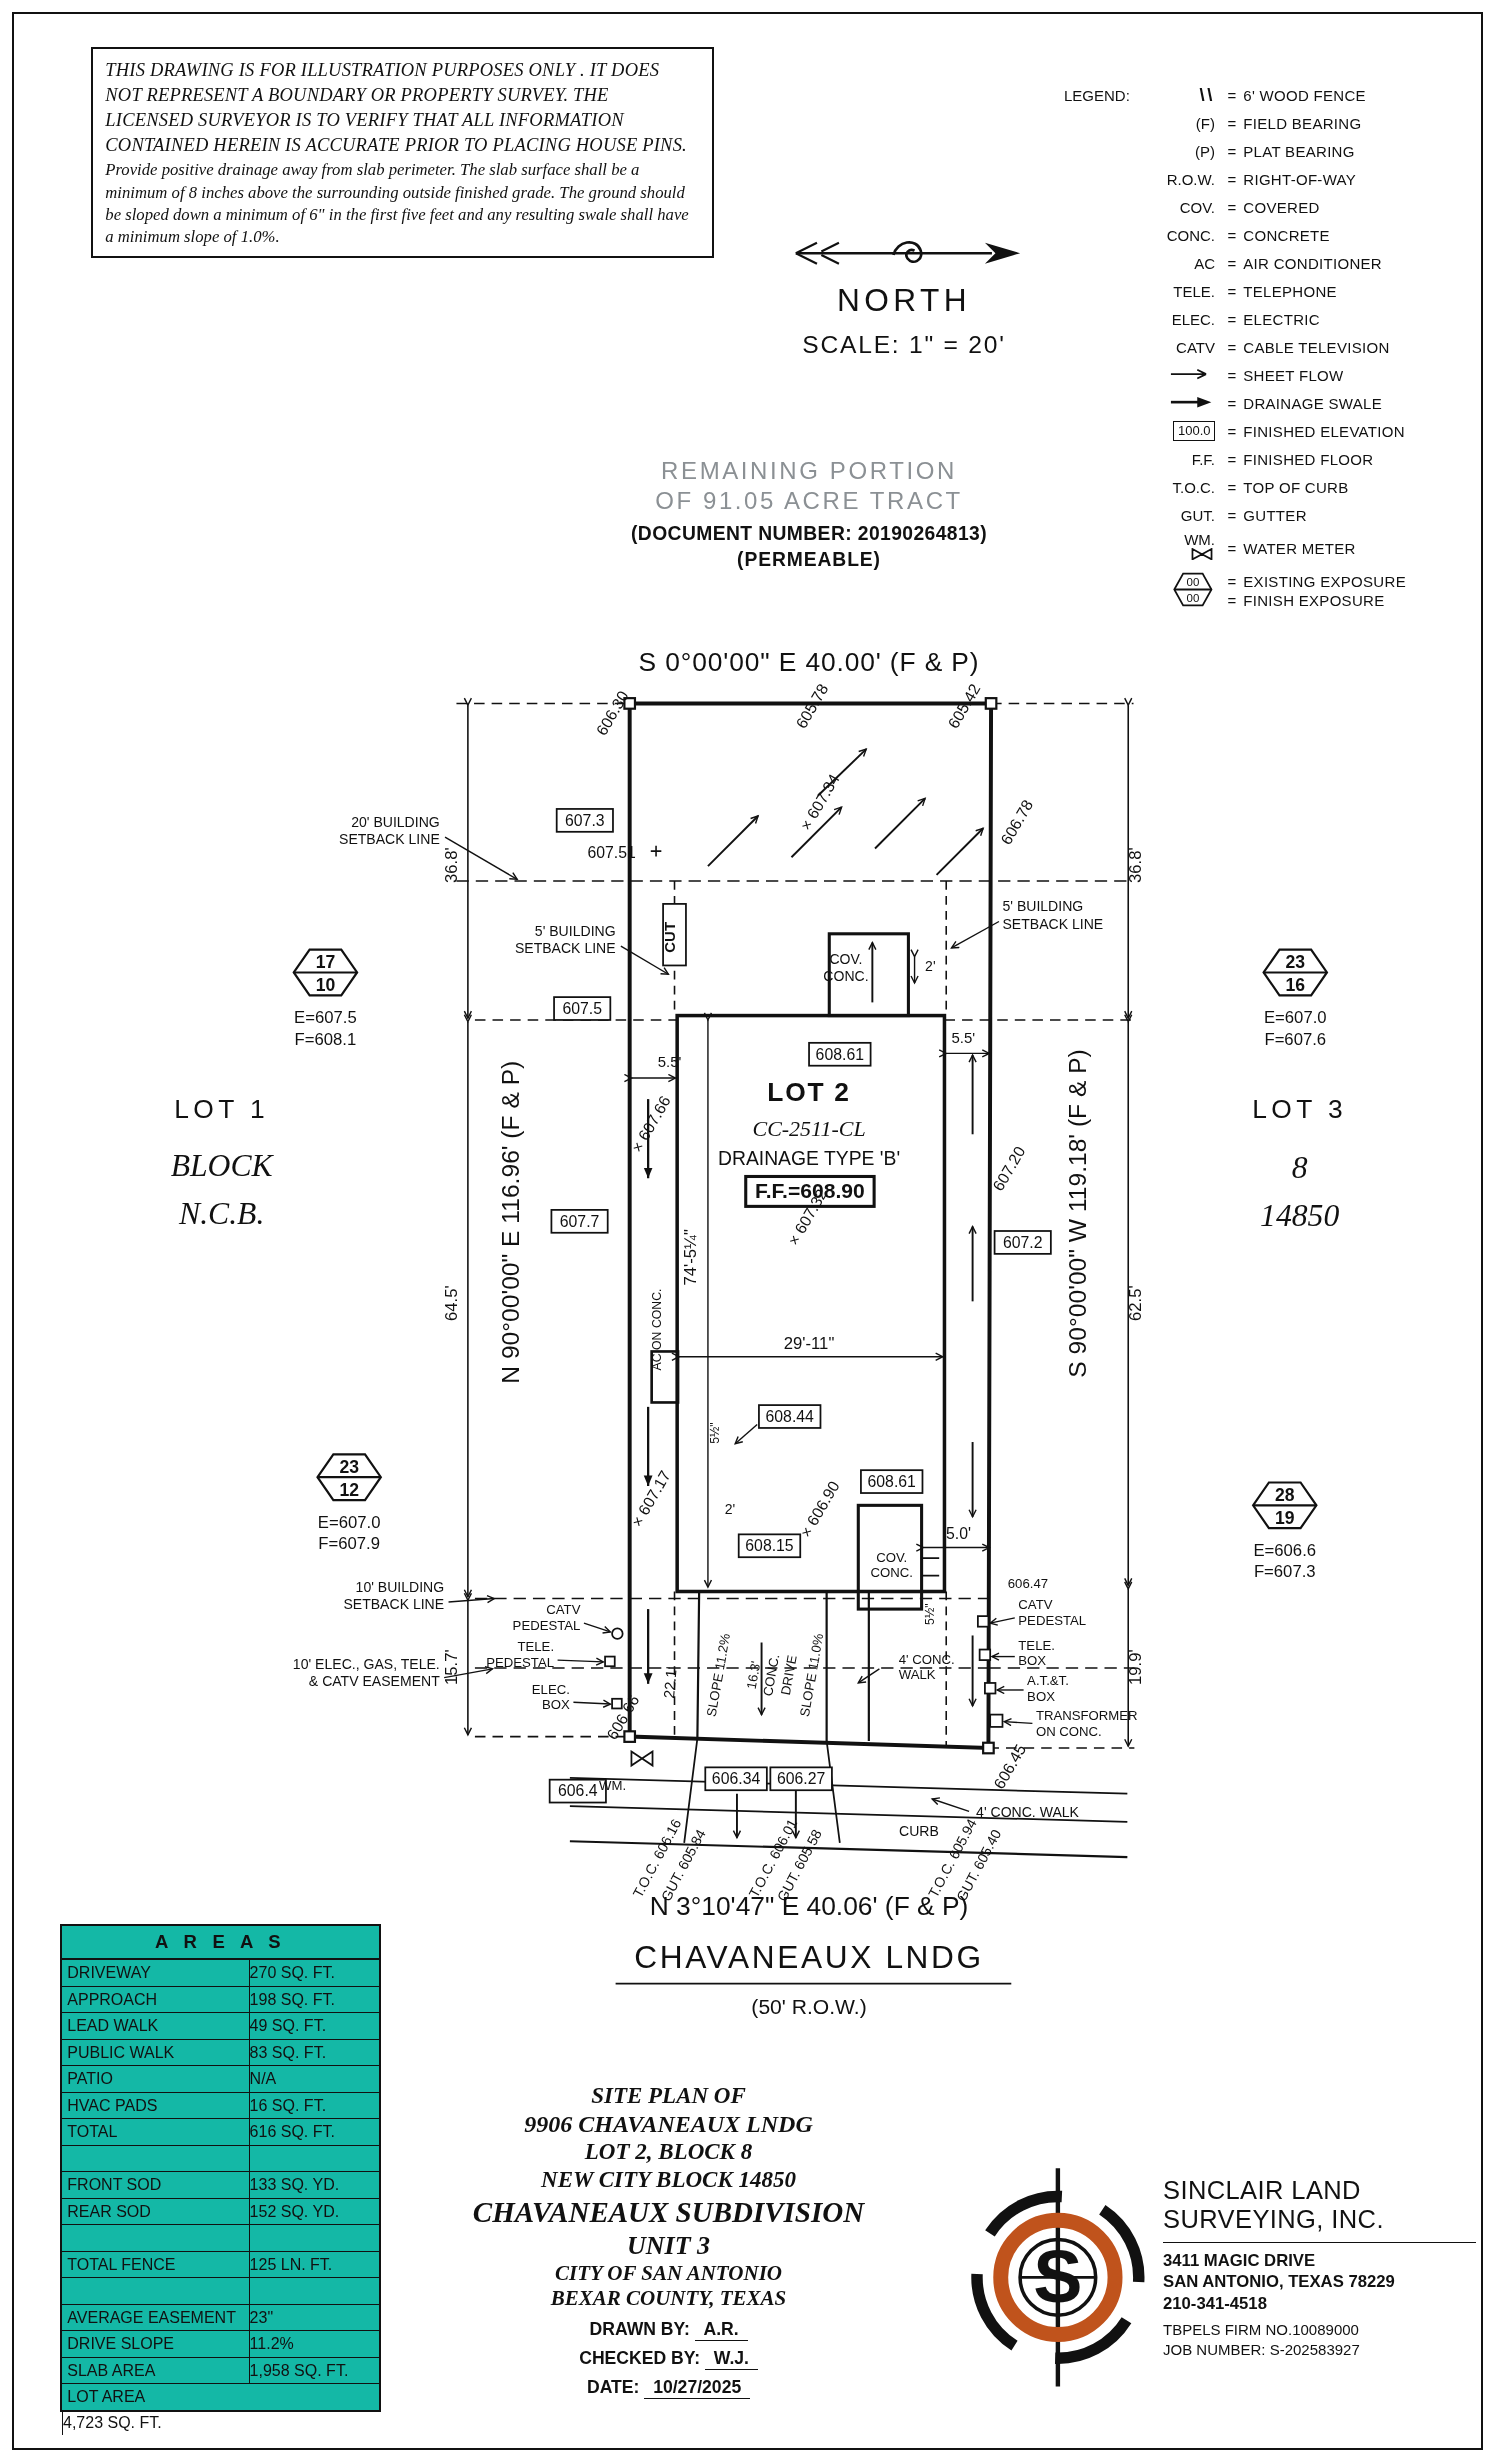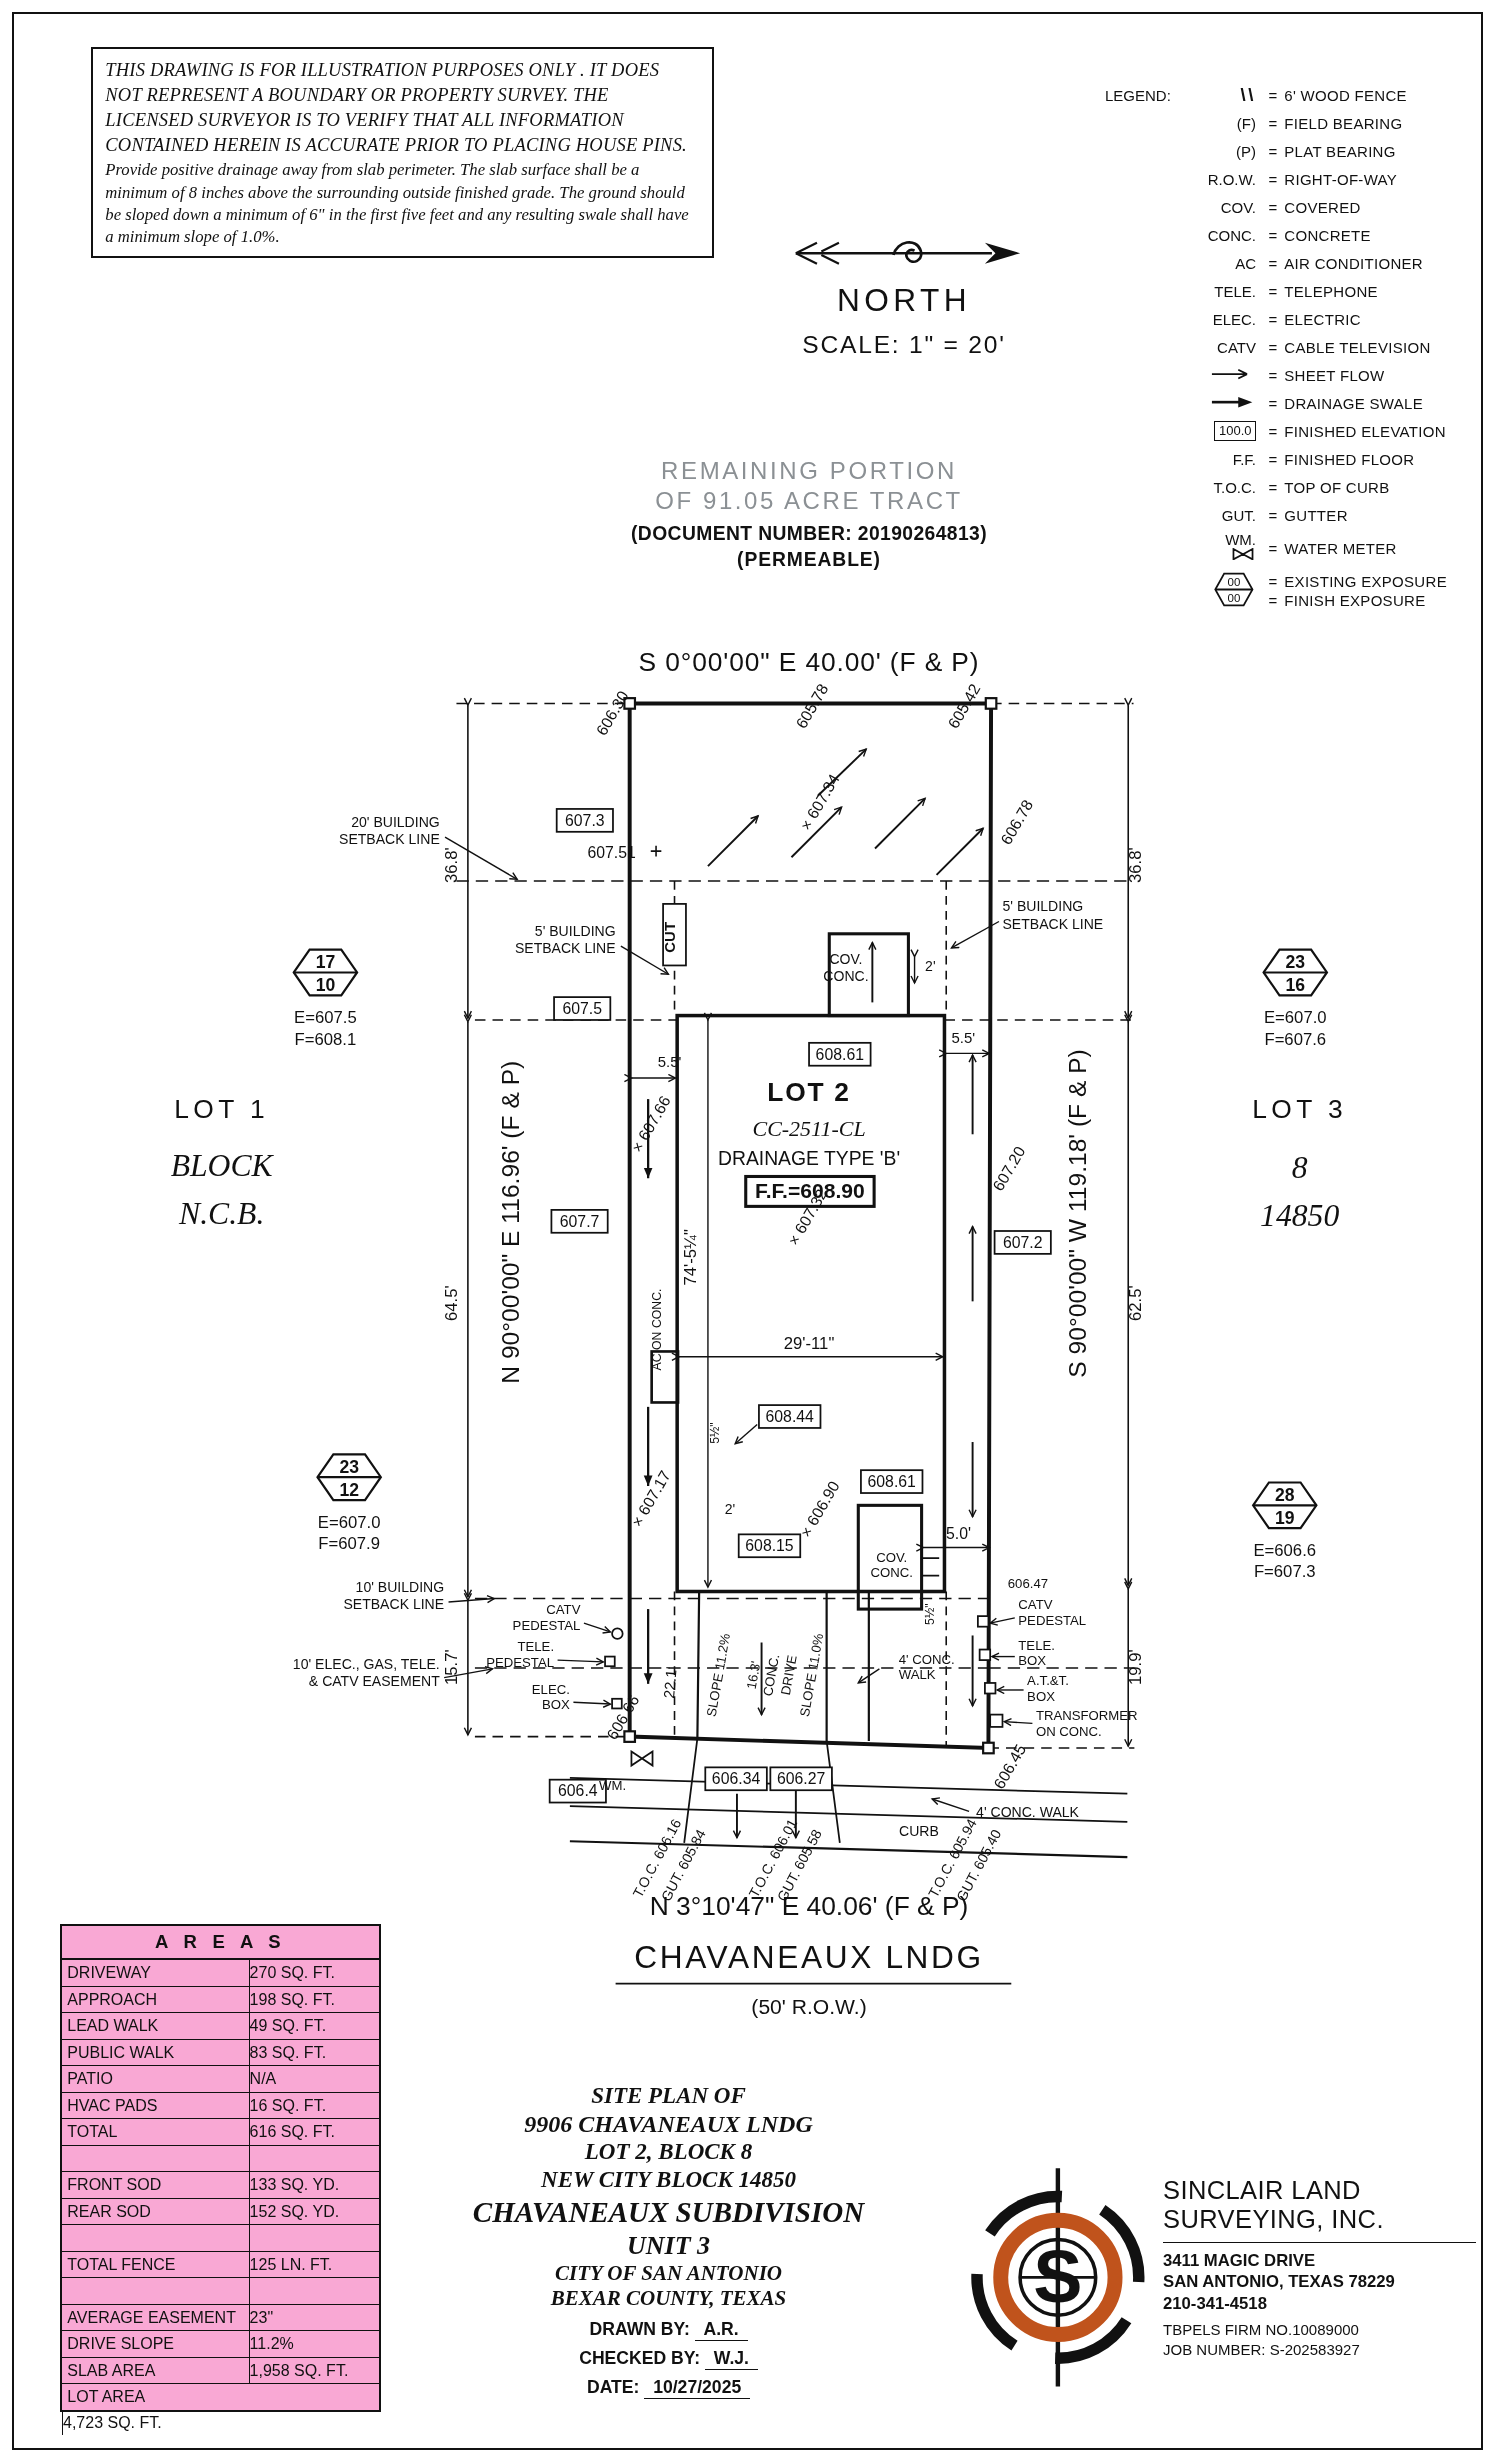--- a/index.html
+++ b/index.html
@@ -7,31 +7,31 @@
   .frame{position:absolute;left:12.3px;top:12.3px;width:1467px;height:2434px;border:2.2px solid #111;}
   svg text{font-family:"Liberation Sans",sans-serif;fill:#111;}
   svg text.ts{font-family:"Liberation Serif",serif;font-style:italic;}
   .disclaimer{position:absolute;left:73px;top:47px;width:594px;border:2.2px solid #111;padding:8.8px 12.3px;font-family:"Liberation Serif",serif;font-style:italic;margin-left:18px;}
   .disc-caps{font-size:18.5px;line-height:1.35;letter-spacing:0.2px;}
   .disc-note{font-size:16.7px;line-height:1.32;margin-top:1.8px;}
   .tract{position:absolute;left:545px;top:456px;width:528px;text-align:center;}
   .tract-gray{color:#8b9094;font-size:24px;letter-spacing:2.6px;line-height:1.25;}
   .tract-doc{font-size:19.3px;font-weight:bold;margin-top:7px;letter-spacing:0.4px;}
   .tract-perm{font-size:19.3px;font-weight:bold;margin-top:3.5px;letter-spacing:0.9px;}
-  .legend{position:absolute;left:1105px;top:81px;width:369px;font-size:15px;}
+  .legend{position:absolute;left:1064px;top:81px;width:369px;font-size:15px;}
   .lg-row{display:flex;align-items:center;min-height:28px;}
   .lg-title{width:67px;font-size:15px;}
   .lg-sym{width:84px;text-align:right;padding-right:5.3px;}
   .lg-eq{width:23px;text-align:center;}
   .lg-lab{flex:1;letter-spacing:0.3px;}
   .fence-sym{font-size:18.5px;letter-spacing:2.6px;font-weight:bold;}
   .lg-box{border:1.8px solid #111;padding:0 3.5px;font-size:13px;display:inline-block;line-height:17.6px;}
   .lg-wm-sym div{line-height:12.3px;}
   .lg-two div{line-height:19.3px;}
-  .areas{position:absolute;left:60px;top:1924px;width:317px;border:2.6px solid #111;background:#f9a8d4;}
+  .areas{position:absolute;left:60px;top:1924px;width:317px;border:2.6px solid #111;background:#14b8a6;}
   .areas-title{height:32px;line-height:32px;text-align:center;font-weight:bold;font-size:18.5px;letter-spacing:5.3px;border-bottom:2.2px solid #111;}
   .arow{display:flex;height:25.5px;line-height:25.5px;border-bottom:1.3px solid #111;font-size:16px;}
   .arow:last-child{border-bottom:none;flex-direction:column;}
   .alab{flex:1;padding-left:5.3px;white-space:nowrap;}
   .aval{width:125px;text-align:left;padding-right:4.4px;border-left:1.3px solid #111;white-space:nowrap;}
   .titleblock{position:absolute;left:440px;top:2082px;width:457px;text-align:center;font-family:"Liberation Serif",serif;font-style:italic;font-weight:bold;}
   .tb1{font-size:23px;line-height:1.2;}
   .tb2{font-size:24px;line-height:1.2;}
   .tb5{font-size:29px;line-height:1.25;}
   .tb6{font-size:26px;line-height:1.2;}

